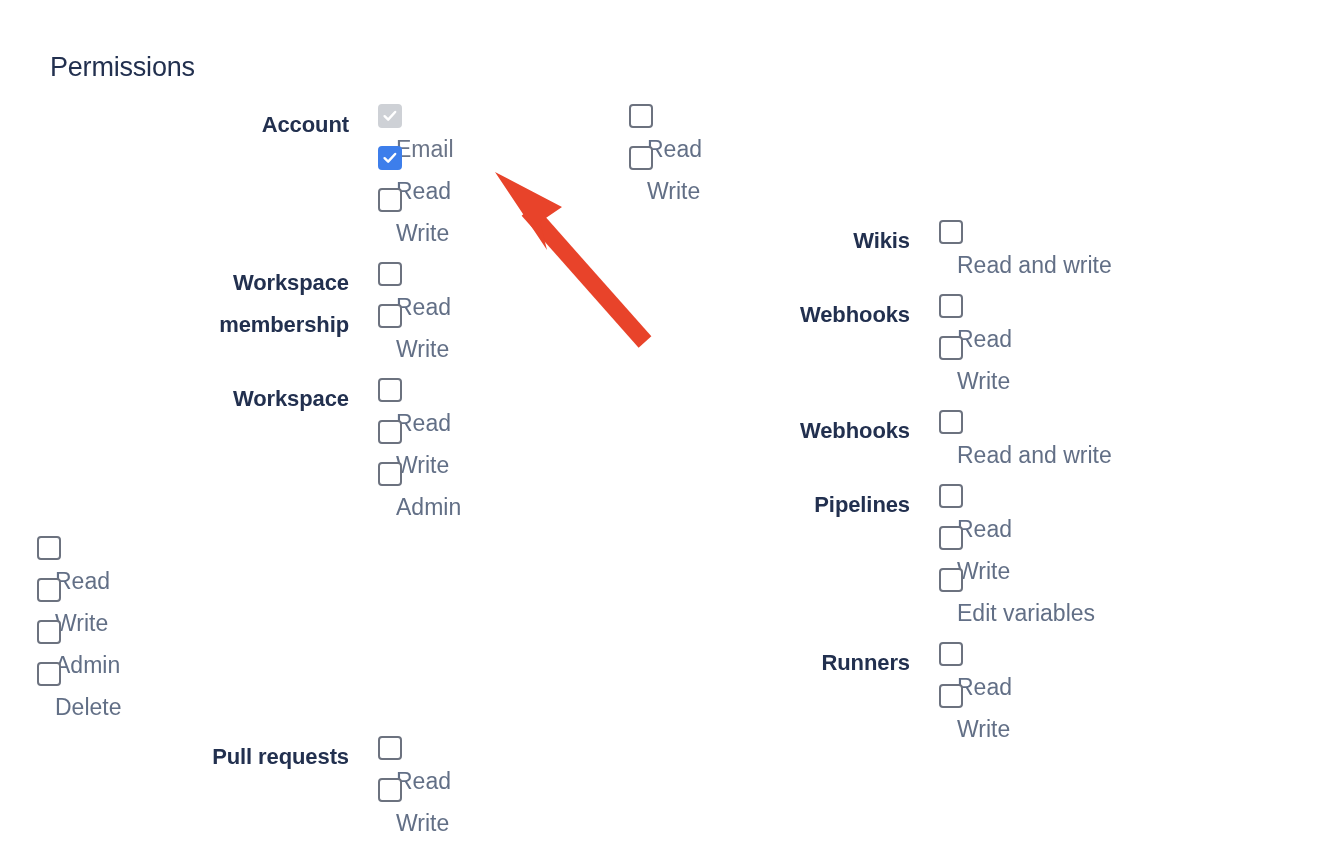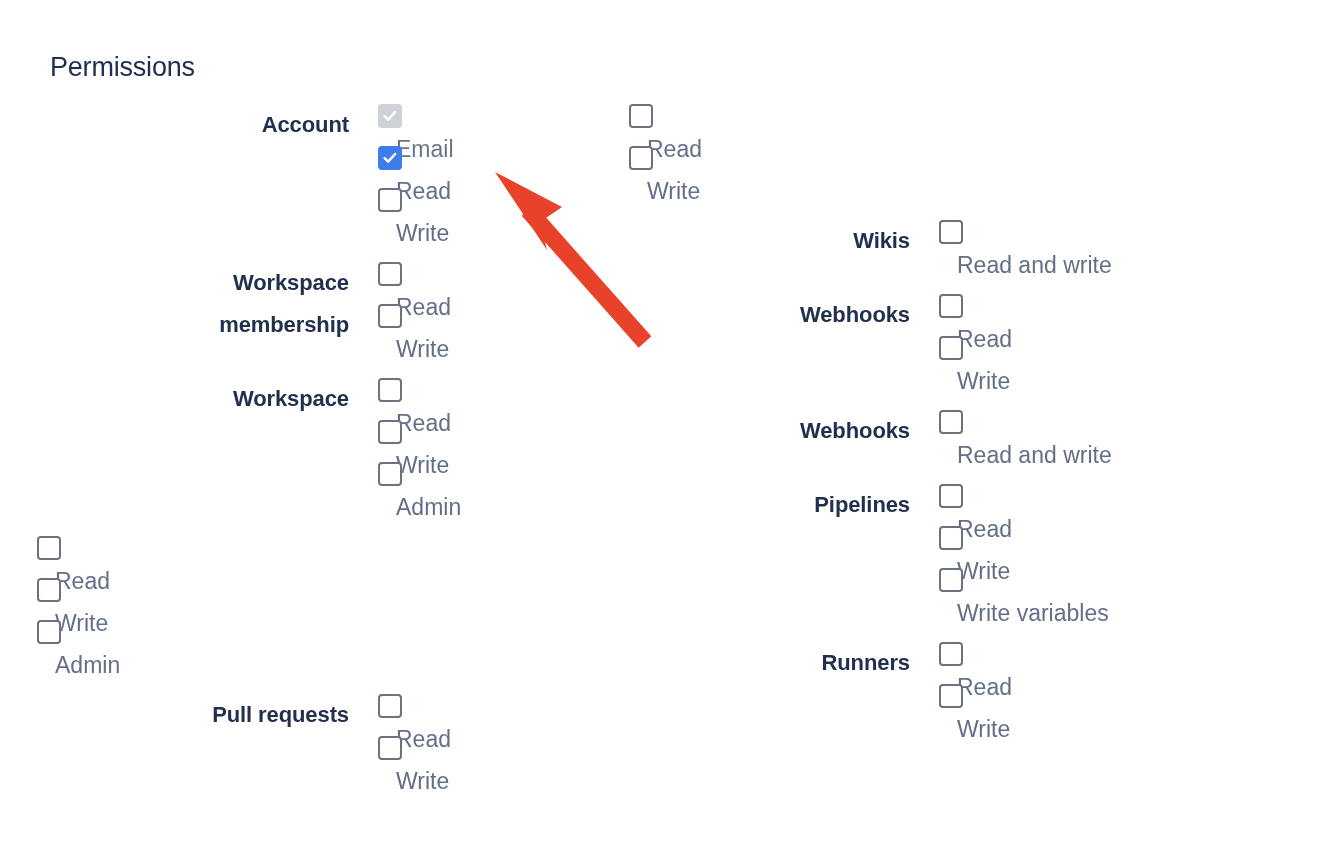--- a/index.html
+++ b/index.html
@@ -186,20 +186,24 @@
           <span class="option-label">Read</span>
         </div>
         <div class="option-row">
           <div class="checkbox"></div>
           <span class="option-label">Write</span>
         </div>
         <div class="option-row">
           <div class="checkbox"></div>
           <span class="option-label">Admin</span>
         </div>
+        <div class="option-row">
+          <div class="checkbox"></div>
+          <span class="option-label">Delete</span>
+        </div>
       </div>
     </div>
     <div class="perm-group">
       <div class="group-label">Pull requests</div>
       <div class="options">
         <div class="option-row">
           <div class="checkbox"></div>
           <span class="option-label">Read</span>
         </div>
         <div class="option-row">
@@ -259,21 +263,21 @@
         <div class="option-row">
           <div class="checkbox"></div>
           <span class="option-label">Read</span>
         </div>
         <div class="option-row">
           <div class="checkbox"></div>
           <span class="option-label">Write</span>
         </div>
         <div class="option-row">
           <div class="checkbox"></div>
-          <span class="option-label">Write variables</span>
+          <span class="option-label">Edit variables</span>
         </div>
       </div>
     </div>
     <div class="perm-group">
       <div class="group-label">Runners</div>
       <div class="options">
         <div class="option-row">
           <div class="checkbox"></div>
           <span class="option-label">Read</span>
         </div>

